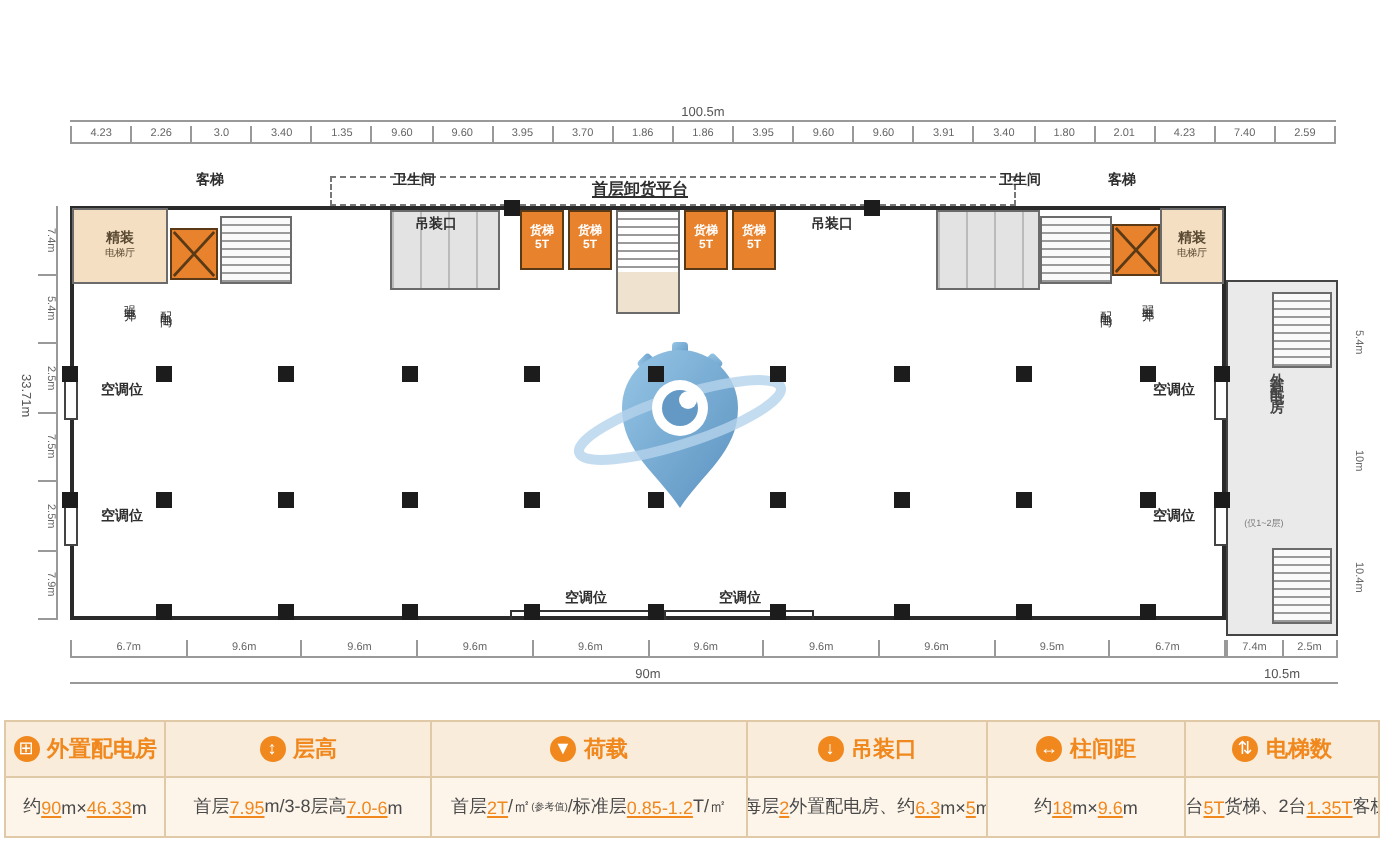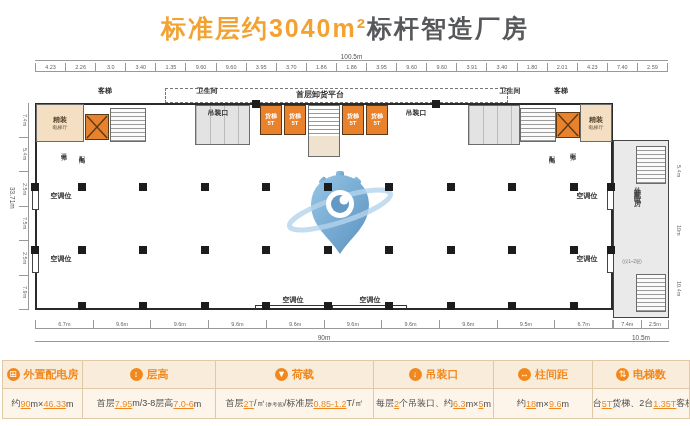--- a/index.html
+++ b/index.html
@@ -33,21 +33,21 @@
            repeating-linear-gradient(180deg,#fff 0 3px,#9a9a9a 3px 4px);}
   .elev{position:absolute;width:24px;height:26px;background:#E8822D;border:1px solid #5a3a16;}
   .elev svg{display:block;width:100%;height:100%;}
   .shaft{position:absolute;top:53px;width:22px;height:30px;background:#E8822D;border:1px solid #5a3a16;
          display:flex;flex-direction:column;align-items:center;justify-content:center;color:#fff;}
   .shaft .l1{font-size:6px;font-weight:bold;line-height:7px;}
   .shaft .l2{font-size:6px;font-weight:bold;line-height:7px;}
   .platform{position:absolute;left:157px;top:36px;width:343px;height:15px;border:1px dashed #777;}
   .lbl{position:absolute;font-size:7px;color:#2f2f2f;line-height:8px;text-align:center;white-space:nowrap;}
   .lbl.b{font-weight:bold;}
-  .lbl.big{font-size:8px;font-weight:bold;}
+  .lbl.big{font-size:8px;font-weight:bold;text-decoration:underline;}
   .vlbl{position:absolute;writing-mode:vertical-rl;font-size:6px;letter-spacing:1px;
         color:#2f2f2f;line-height:7px;white-space:nowrap;}
   .annex-lbl{position:absolute;left:8px;top:40px;width:20px;writing-mode:vertical-rl;
              font-size:7px;font-weight:bold;letter-spacing:3px;color:#444;}
   .annex-sub{position:absolute;left:2px;top:118px;width:32px;font-size:4.5px;color:#777;text-align:center;}
   .niche{position:absolute;width:7px;background:#fff;border:1px solid #444;}
   .bracket{position:absolute;height:5px;border:1px solid #333;border-bottom:none;top:253px;}
   .col-sq{position:absolute;width:8px;height:8px;background:#1c1c1c;}
   
   .dim-row{position:absolute;display:flex;border-bottom:1px solid #999;height:9px;}
@@ -77,23 +77,20 @@
   .ib-val{flex:1;display:flex;align-items:center;justify-content:center;
           font-size:9px;color:#4a4a4a;white-space:nowrap;overflow:hidden;padding:0 2px;}
   .ib-val .hl{color:#F0881E;text-decoration:underline;}
   .ib-val .sm{font-size:5px;}
 </style>
 </head>
 <body>
 
 <div class="page">
 
-  <div class="title">
-    <span class="t-hl">标准层约3040m²</span><span class="t-rest">标杆智造厂房</span>
-  </div>
 
   <div class="plan" id="plan">
 
     <div class="dim-total" style="left:27px;top:0px;width:633px;">100.5m</div>
     <div class="dim-row" style="left:27px;top:11px;width:633px;">
         <span class="dim-seg">4.23</span>
         <span class="dim-seg">2.26</span>
         <span class="dim-seg">3.0</span>
         <span class="dim-seg">3.40</span>
         <span class="dim-seg">1.35</span>
@@ -333,21 +330,21 @@
         </div>
       </div>
       <div class="ib-cell">
         <div class="ib-head">
           <span class="ib-icon">↓</span>
           <span class="ib-label">吊装口</span>
         </div>
         <div class="ib-val">
           <span>每层</span>
           <span class="hl">2</span>
-          <span>个吊装口、约</span>
+          <span>外置配电房、约</span>
           <span class="hl">6.3</span>
           <span>m×</span>
           <span class="hl">5</span>
           <span>m</span>
         </div>
       </div>
       <div class="ib-cell">
         <div class="ib-head">
           <span class="ib-icon">↔</span>
           <span class="ib-label">柱间距</span>

